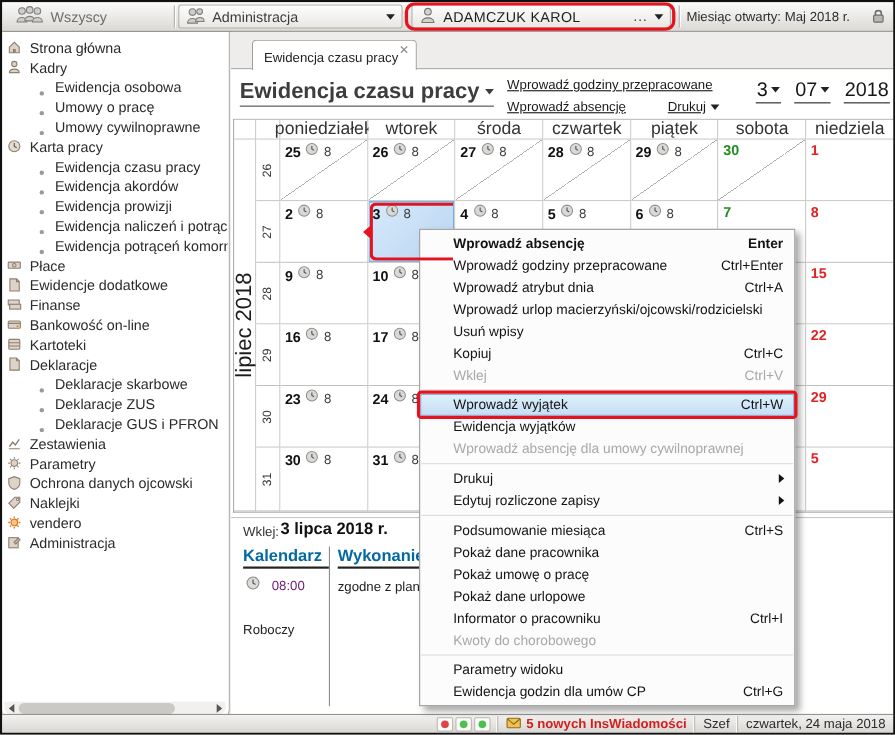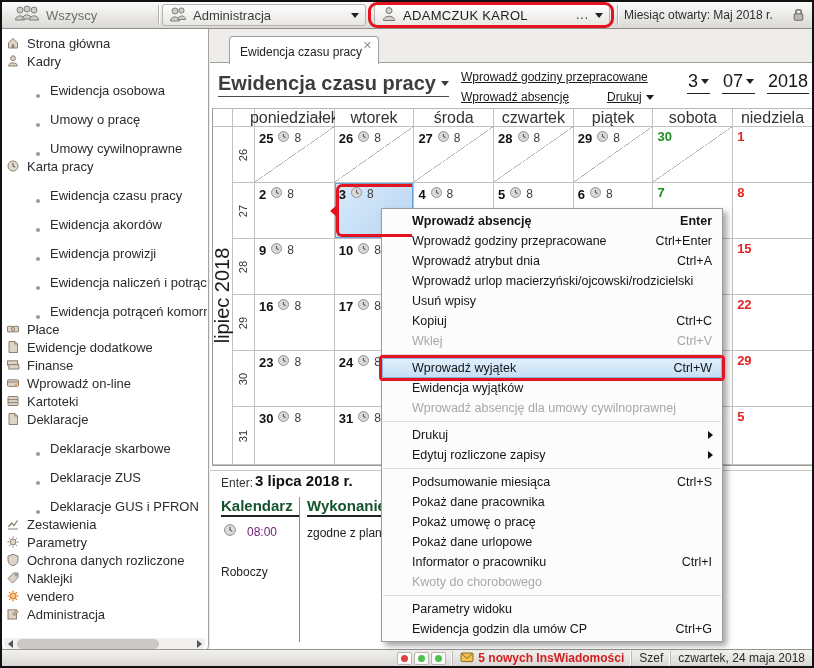--- a/index.html
+++ b/index.html
@@ -25,21 +25,21 @@
   
   .red-ann{position:absolute;border:3px solid #e5131f;border-radius:9px;z-index:60;pointer-events:none;}
 
   
   .sidebar{position:absolute;left:0;top:27px;width:207px;height:625px;background:#fff;
     border-right:1px solid #a5a3a0;border-bottom:1px solid #a5a3a0;border-radius:0 0 9px 9px;}
   .tree{position:absolute;left:0;top:4px;right:1px;bottom:16px;overflow:hidden;}
   .trow{height:18px;display:flex;align-items:flex-end;gap:6px;font-size:13px;color:#2b2b2b;
     padding-left:4px;white-space:nowrap;overflow:hidden;cursor:default;}
   .trow .ic{width:15px;height:15px;flex:0 0 15px;display:inline-flex;}
-  .trow.sub{padding-left:34px;margin-top:11px;}
+  .trow.sub{padding-left:34px;}
   .bullet{width:4px;height:4px;border-radius:50%;background:#9a9a98;flex:0 0 4px;margin-right:4px;}
   .hscroll{position:absolute;left:2px;right:3px;bottom:3px;height:12px;background:#f1f0ee;
     border-radius:0 0 7px 7px;display:flex;align-items:center;}
   .harrow{width:12px;height:11px;display:flex;align-items:center;justify-content:center;}
   .tri-l{width:0;height:0;border-top:4px solid transparent;border-bottom:4px solid transparent;border-right:5px solid #555;}
   .tri-r{width:0;height:0;border-top:4px solid transparent;border-bottom:4px solid transparent;border-left:5px solid #555;}
   .hthumb{position:absolute;left:13px;width:142px;top:1px;height:10px;background:#cbc9c6;border-radius:5px;}
   .hspacer{flex:1;}
 
   
@@ -85,21 +85,21 @@
   .dsel{background:linear-gradient(135deg,#d8eafb,#b8d5f1);box-shadow:inset 0 0 0 1px #669fdd;}
   .day3red{position:absolute;inset:1px;border:3px solid #e5131f;border-right:none;
     border-radius:6px 0 0 6px;z-index:40;pointer-events:none;}
   .day3red::before{content:"";position:absolute;left:-9px;top:50%;margin-top:-6px;width:0;height:0;
     border-top:6px solid transparent;border-bottom:6px solid transparent;border-right:7px solid #e5131f;}
 
   
   .dsplit{position:absolute;left:0;right:0;top:407px;height:1px;background:#c9c7c4;}
   .ddate{position:absolute;left:11px;top:413px;font-size:12px;color:#333;}
   .ddateval{position:absolute;left:45px;top:409px;font-size:15px;font-weight:bold;color:#111;}
-  .dcolh{position:absolute;top:434px;font-size:15px;font-weight:bold;color:#14532d;
+  .dcolh{position:absolute;top:434px;font-size:15px;font-weight:bold;color:#0369a1;
     border-bottom:2px solid #222;padding-bottom:1px;}
   .dvline{position:absolute;left:89px;top:434px;bottom:12px;width:1px;background:#8e8c89;}
   .drow1{position:absolute;left:13px;top:460px;display:flex;align-items:center;gap:10px;font-size:12px;color:#701a75;}
   .dexec{position:absolute;left:97px;top:463px;font-size:12px;color:#222;}
   .dtype{position:absolute;left:11px;top:502px;font-size:12px;color:#222;}
 
   
   .cmenu{position:absolute;left:379px;top:206px;width:342px;background:#fcfcfc;
     border:1px solid #9d9d9d;box-shadow:4px 4px 6px rgba(0,0,0,.35);z-index:30;padding:2px 0;}
   .mi{height:20px;line-height:20px;font-size:12.5px;color:#141414;padding:0 26px 0 30px;
@@ -286,21 +286,21 @@
           <div class="trow">
             <span class="ic">
               <svg width="14" height="14" viewBox="0 0 14 14">
                 <g stroke="#8e8071" fill="#ddd3c6" stroke-width="1">
                   <rect x="1.5" y="3.8" width="11" height="6.6" rx="1"></rect>
                   <path d="M1.5 6 H12.5" fill="none"></path>
                   <circle cx="10" cy="8.6" r="1" fill="#e8861f" stroke="none"></circle>
                 </g>
               </svg>
             </span>
-            <span>Wprowadź on-line</span>
+            <span>Bankowość on-line</span>
           </div>
           <div class="trow">
             <span class="ic">
               <svg width="14" height="14" viewBox="0 0 14 14">
                 <g stroke="#8e8071" fill="#ddd3c6" stroke-width="1">
                   <rect x="2" y="2.5" width="10" height="9" rx="1"></rect>
                   <path d="M2 5.6 H12 M2 8.6 H12" fill="none"></path>
                 </g>
               </svg>
             </span>
@@ -346,21 +346,21 @@
               </svg>
             </span>
             <span>Parametry</span>
           </div>
           <div class="trow">
             <span class="ic">
               <svg width="14" height="14" viewBox="0 0 14 14">
                 <path d="M7 1.3 L12 3.1 V7 C12 10 9.8 11.9 7 12.9 C4.2 11.9 2 10 2 7 V3.1 Z" stroke="#8e8071" fill="#ddd3c6" stroke-width="1"></path>
               </svg>
             </span>
-            <span>Ochrona danych rozliczone</span>
+            <span>Ochrona danych ojcowski</span>
           </div>
           <div class="trow">
             <span class="ic">
               <svg width="14" height="14" viewBox="0 0 14 14">
                 <path d="M7.5 2 H12 V6.5 L6.5 12 L2 7.5 Z" stroke="#8e8071" fill="#ddd3c6" stroke-width="1"></path>
                 <circle cx="10" cy="4" r="1" fill="#fff" stroke="#8e8071"></circle>
               </svg>
             </span>
             <span>Naklejki</span>
           </div>
@@ -812,21 +812,21 @@
               </div>
             </div>
             <div class="cc">
               <div class="dayline">
                 <span class="dnum sun">5</span>
               </div>
             </div>
           </div>
 
       <div class="dsplit"></div>
-      <div class="ddate">Enter:</div>
+      <div class="ddate">Wklej:</div>
       <div class="ddateval">3 lipca 2018 r.</div>
       <div class="dcolh" style="left:11px;width:78px;">Kalendarz</div>
       <div class="dcolh" style="left:97px;width:86px;">Wykonanie</div>
       <div class="dvline"></div>
       <div class="drow1">
         <span class="ic">
           <svg width="14" height="14" viewBox="0 0 14 14">
                 <circle cx="7" cy="7" r="5.4" fill="#dcdcda" stroke="#8f8d8a"></circle>
                 <path d="M7 3.8 V7 L9.3 8.4" fill="none" stroke="#555" stroke-width="1.1"></path>
               </svg>

